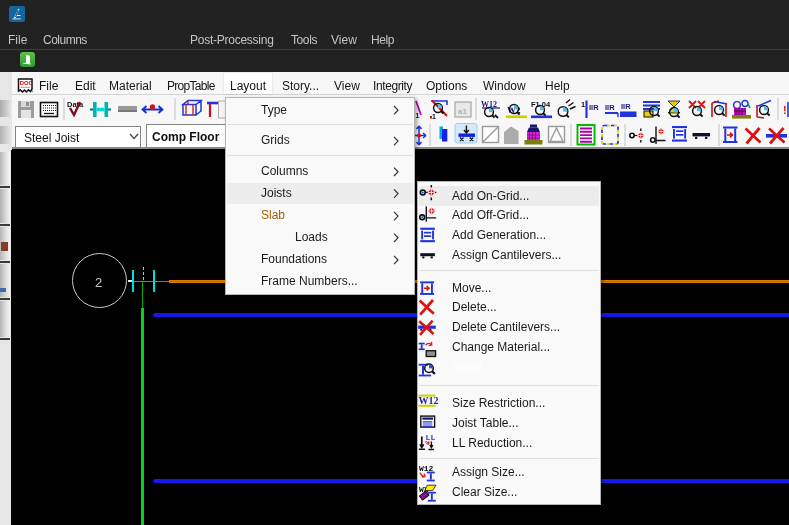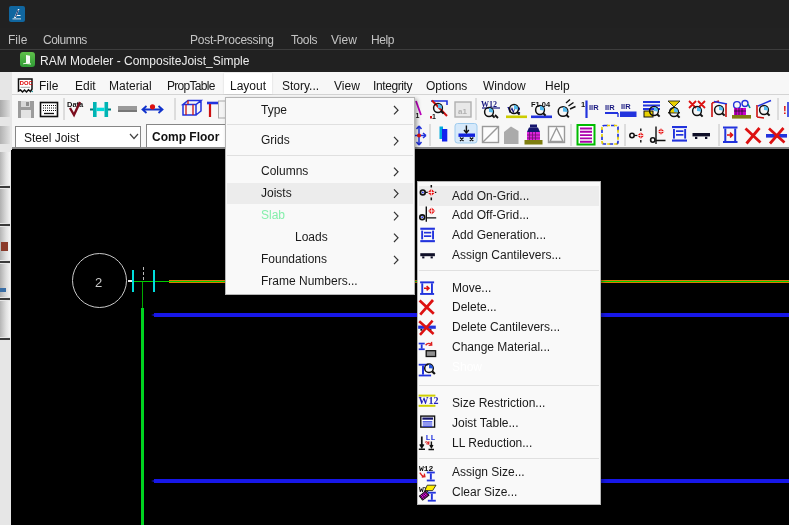--- a/index.html
+++ b/index.html
@@ -32,21 +32,20 @@
 <div class="abs t12" style="left:331px;top:34px;color:#c4c4c4;">View</div>
 <div class="abs t12" style="left:371px;top:34px;color:#c4c4c4;letter-spacing:-0.4px;">Help</div>
 
 <div class="abs" style="left:0;top:49px;width:789px;height:23px;background:#212121;border-top:1px solid #3d3d3d;"></div>
 <div class="abs" style="left:20px;top:52px;width:15px;height:15px;border-radius:3px;background:linear-gradient(#5fc04a,#2f9b35);">
   <svg width="15" height="15" viewBox="0 0 15 15">
     <path d="M6 3 L10 3.8 L10 11 L6 11.5 Z" fill="#fff" opacity="0.95"></path>
     <path d="M3 11.5 C5 10.5 8 10.8 11 11.6 L11 12.4 C8 11.8 5 11.7 3 12.3 Z" fill="#e8f5e0"></path>
   </svg>
 </div>
-<div class="abs t12" style="left:40px;top:55px;color:#ededed;">RAM Modeler - CompositeJoist_Simple</div>
 
 <div class="abs" style="left:12px;top:72px;width:777px;height:23px;background:#f7f7f7;border-bottom:1px solid #d4d4d4;"></div>
 <div class="abs" style="left:0px;top:72px;width:12px;height:23px;background:#e6e6e6;"></div>
 <div class="abs" style="left:224px;top:73px;width:48px;height:21px;background:#ffffff;box-shadow:0 0 2px rgba(0,0,0,0.15);"></div>
 <div class="abs" style="left:17px;top:78px;width:16px;height:15px;">
   <svg width="17" height="16" viewBox="0 0 17 16">
     <path d="M1.5 1 L15 1 L15 11 L13.5 13.5 L11.5 11.8 L9.5 14 L7.5 12 L5.5 14 L3.5 12 L1.5 13 Z" fill="#fff" stroke="#111" stroke-width="1.5"></path>
     <text x="2.8" y="7.4" font-size="5.8" font-weight="bold" fill="#dd0000" font-family="Liberation Sans">DOC</text>
     <path d="M3.5 9.3 L13 9.3" stroke="#999" stroke-width="0.9"></path>
     <path d="M14 13.8 L16 14.2 L16 12.5 Z" fill="#2aa0a8"></path>
@@ -277,21 +276,21 @@
 <div class="abs" style="left:151px;top:313.5px;width:0;height:0;border-top:1.5px solid transparent;border-bottom:1.5px solid transparent;border-right:4px solid #1717e8;"></div>
 <div class="abs" style="left:154px;top:479px;width:635px;height:4px;background:#1717e8;"></div>
 <div class="abs" style="left:151px;top:479.5px;width:0;height:0;border-top:1.5px solid transparent;border-bottom:1.5px solid transparent;border-right:4px solid #1717e8;"></div>
 
 <div class="abs" style="left:225px;top:97px;width:190px;height:198px;background:#f9f9f9;border:1px solid #b5b5b5;box-shadow:2px 2px 4px rgba(0,0,0,0.35);"></div>
 <div class="abs" style="left:227px;top:183px;width:186px;height:21px;background:#ececec;"></div>
 <div class="abs t12" style="left:261px;top:104px;color:#1a1a1a;">Type</div>
 <div class="abs t12" style="left:261px;top:134px;color:#1a1a1a;text-align:center;">Grids</div>
 <div class="abs t12" style="left:261px;top:165px;color:#1a1a1a;">Columns</div>
 <div class="abs t12" style="left:261px;top:187px;color:#1a1a1a;">Joists</div>
-<div class="abs t12" style="left:261px;top:209px;color:#86efac;">Slab</div>
+<div class="abs t12" style="left:261px;top:209px;color:#a16207;">Slab</div>
 <div class="abs t12" style="left:261px;top:231px;color:#1a1a1a;margin-left:34px;">Loads</div>
 <div class="abs t12" style="left:261px;top:253px;color:#1a1a1a;">Foundations</div>
 <div class="abs t12" style="left:261px;top:275px;color:#1a1a1a;">Frame Numbers...</div>
 <div class="abs" style="left:227px;top:124px;width:186px;height:1px;background:#e0e0e0;"></div>
 <div class="abs" style="left:227px;top:155px;width:186px;height:1px;background:#e0e0e0;"></div>
 <svg class="abs" style="left:225px;top:97px;" width="190" height="198" viewBox="0 0 190 198">
   <g stroke="#333" stroke-width="1.2" fill="none">
     <path d="M169 9 L173 13.2 L169 17.4"></path>
     <path d="M169 39.9 L173 44.1 L169 48.3"></path>
     <path d="M169 70.6 L173 74.8 L169 79"></path>

